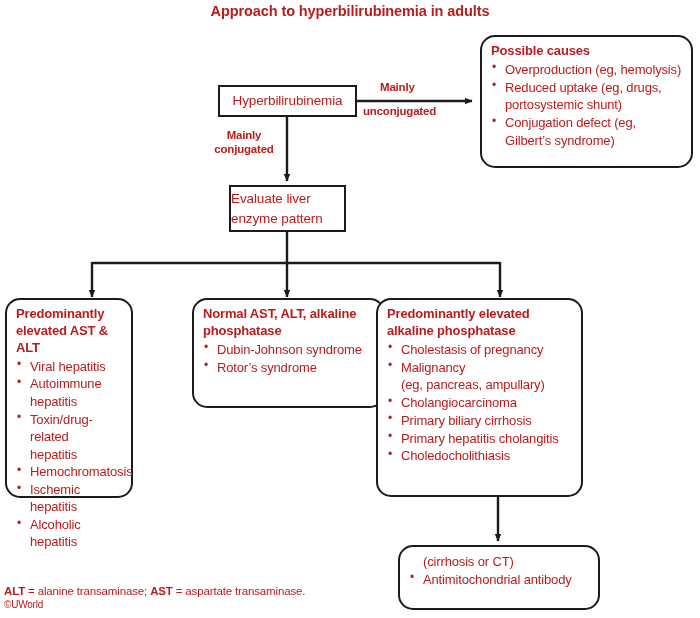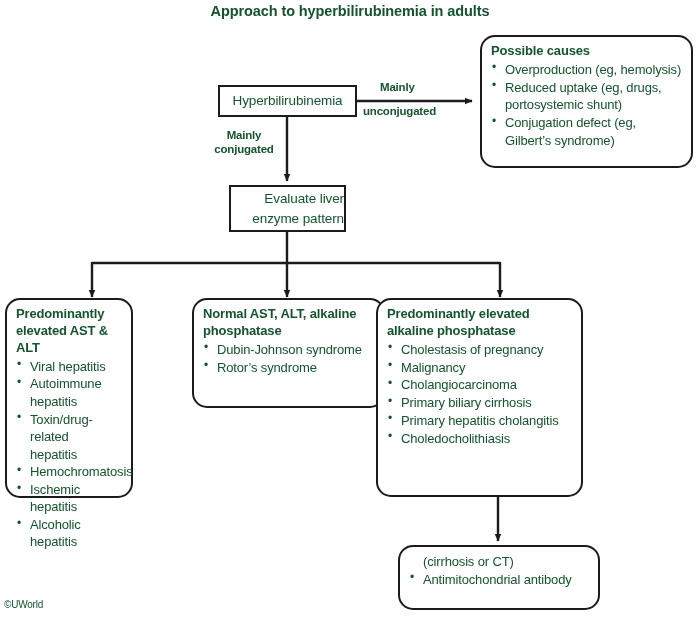--- a/index.html
+++ b/index.html
@@ -6,21 +6,21 @@
     margin: 0;
     padding: 0;
     background: #ffffff;
   }
   #canvas {
     position: relative;
     width: 700px;
     height: 618px;
     background: #ffffff;
     font-family: "Liberation Sans", sans-serif;
-    color: #14532d;
+    color: #b91c1c;
     overflow: hidden;
   }
   .title {
     position: absolute;
     left: 0;
     top: 3px;
     width: 700px;
     text-align: center;
     font-size: 14.5px;
     font-weight: bold;
@@ -63,21 +63,21 @@
     top: -0.5px;
     font-size: 12px;
   }
   ul.items li.cont {
     padding-left: 14px;
   }
   .node-center {
     display: flex;
     align-items: center;
     justify-content: center;
-    text-align: right;
+    text-align: left;
     font-size: 13.5px;
     line-height: 1.42;
     letter-spacing: -0.1px;
     height: 100%;
     box-sizing: border-box;
     border-radius: 7px;
   }
   .edge-label {
     position: absolute;
     font-size: 11.5px;
@@ -181,29 +181,33 @@
       <li class="bulleted">Dubin-Johnson syndrome</li>
       <li class="bulleted">Rotor’s syndrome</li>
     </ul>
   </div>
 
   <div class="box box-pad" style="left:376px; top:298px; width:207px; height:199px;">
     <div class="hdr">Predominantly elevated alkaline phosphatase</div>
     <ul class="items">
       <li class="bulleted">Cholestasis of pregnancy</li>
       <li class="bulleted">Malignancy</li>
+      <li class="cont">(eg, pancreas, ampullary)</li>
       <li class="bulleted">Cholangiocarcinoma</li>
       <li class="bulleted">Primary biliary cirrhosis</li>
       <li class="bulleted">Primary hepatitis cholangitis</li>
       <li class="bulleted">Choledocholithiasis</li>
     </ul>
   </div>
 
   <div class="box box-pad" style="left:398px; top:545px; width:202px; height:65px;">
     <ul class="items">
       <li class="cont">(cirrhosis or CT)</li>
       <li class="bulleted">Antimitochondrial antibody</li>
     </ul>
   </div>
 
+  <div class="footnote" style="top:584px;">
+    <b>ALT</b><span> = alanine transaminase; </span><b>AST</b><span> = aspartate transaminase.</span>
+  </div>
   <div class="copyright" style="top:599px;">©UWorld</div>
 
 </div>
 
 </body></html>

